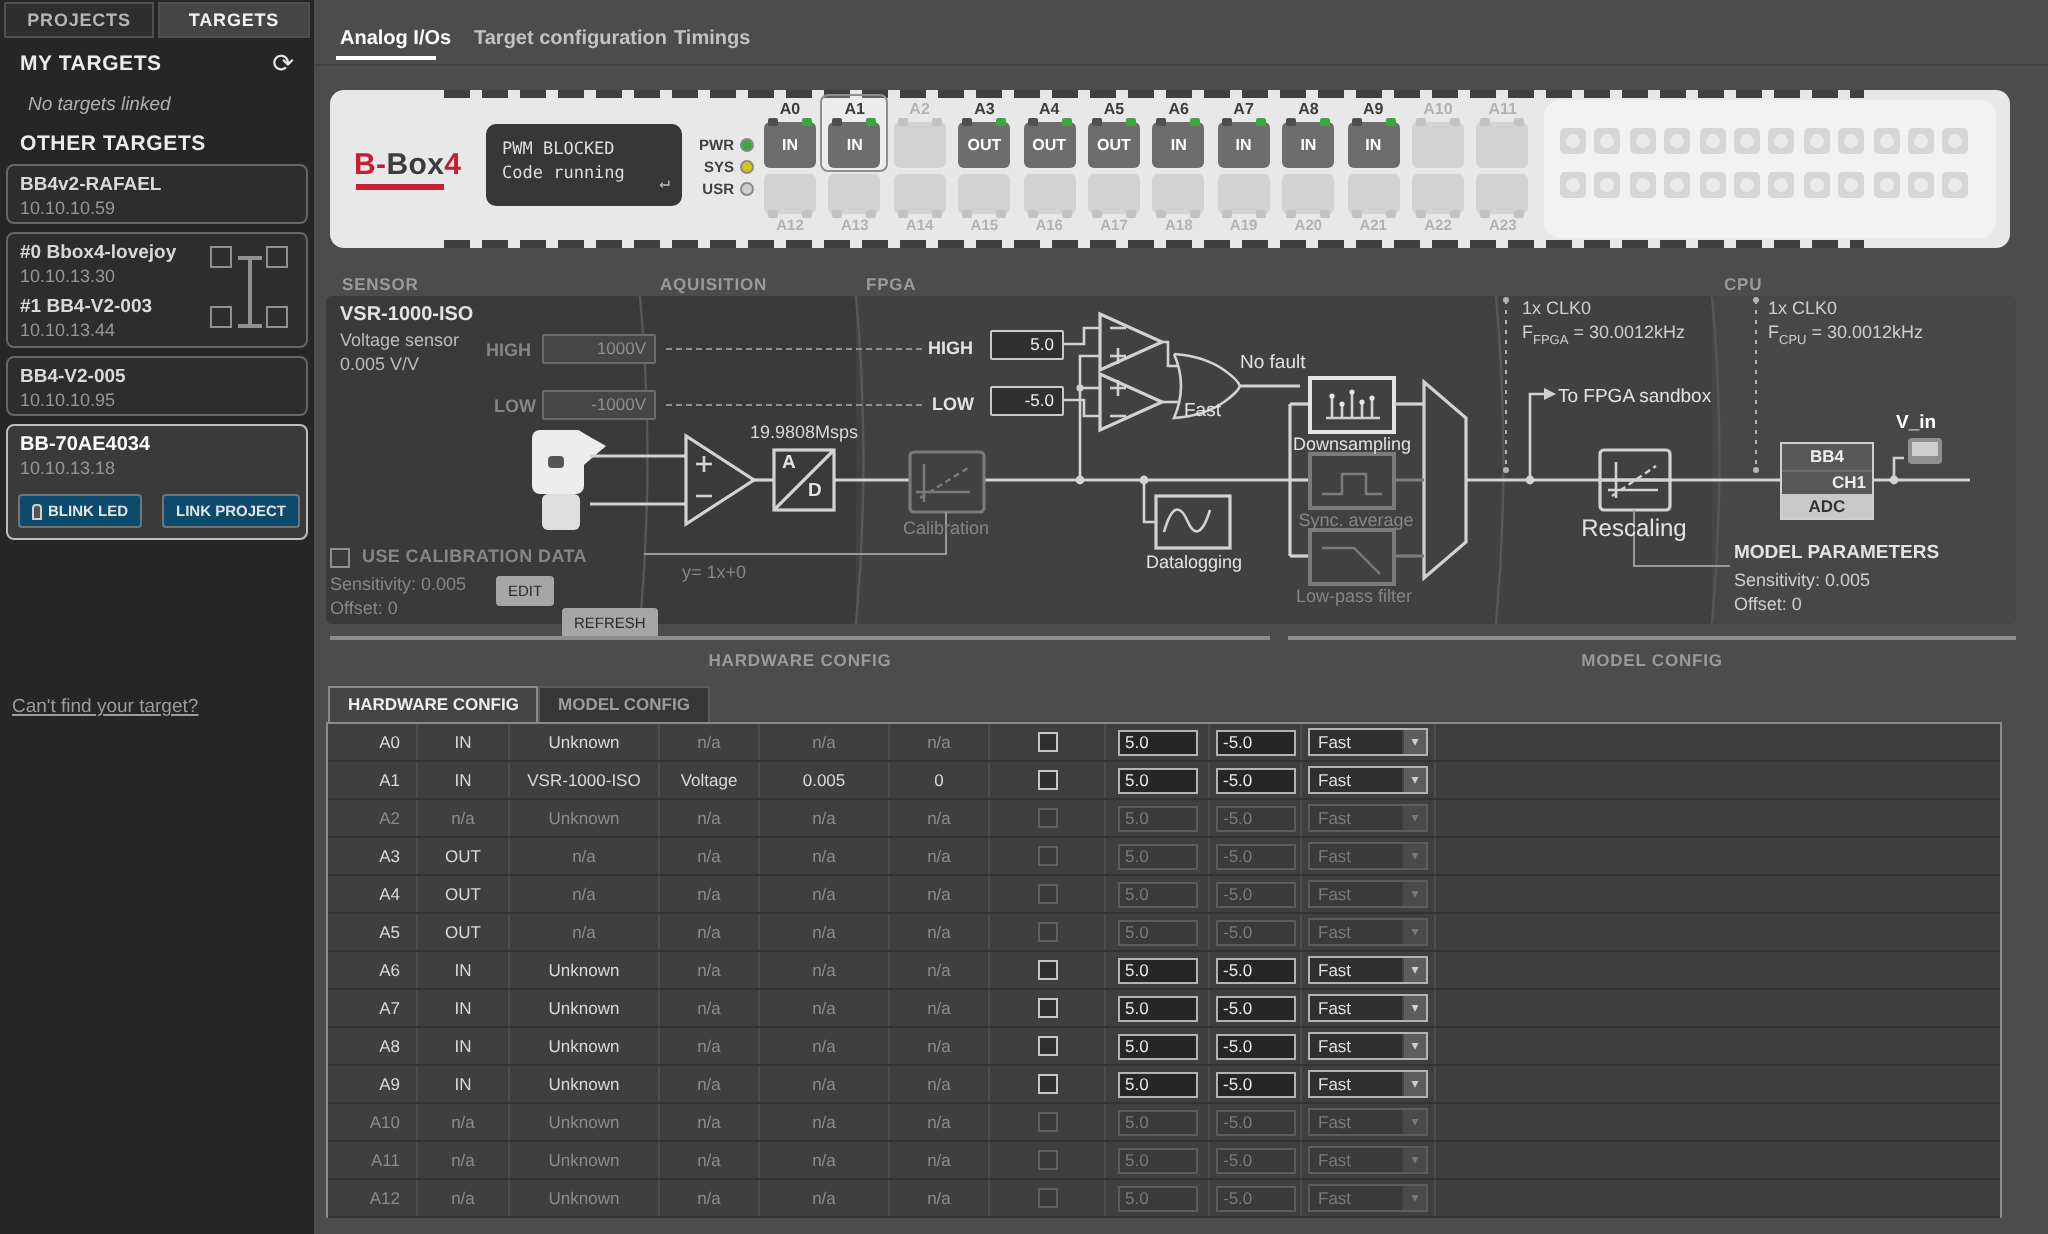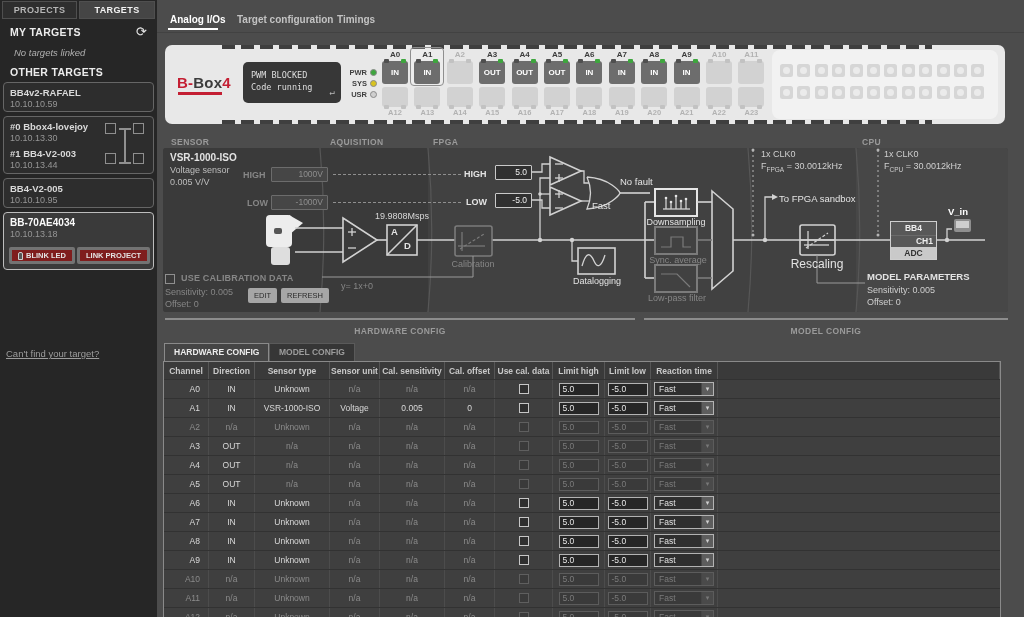--- a/index.html
+++ b/index.html
@@ -16,21 +16,21 @@
   #target-list{position:absolute;left:3px;top:82px;width:151px}
   .card{position:relative;width:151px;background:#2d2d2d;border:1px solid #666;border-radius:4px;margin-bottom:4px;cursor:pointer}
   .card.single{height:30px}.card.group{height:58px}
   .card.selected{height:58px;border-color:#bdbdbd;background:#3a3a3a}
   .card .nm{position:absolute;left:6px;font-size:9.5px;font-weight:bold;color:#d9d9d9;white-space:nowrap}
   .card .ip{position:absolute;left:6px;font-size:9px;color:#969696}
   .card.selected .nm{color:#fafafa;font-size:10px}
   .g-sq{position:absolute;width:11px;height:11px;border:1px solid #8f8f8f;background:#2d2d2d}
   .g-bar{position:absolute;background:#909090}
   .btn-row{position:absolute;left:5px;bottom:5px;width:141px;display:flex;justify-content:space-between}
-  .sb-btn{height:17px;line-height:15px;padding:0 6px;border:3px solid #737373;background:#7f1d1d;color:#e3e3e3;font-size:7.5px;font-weight:bold;border-radius:2px;cursor:pointer;display:flex;align-items:center;gap:3px}
+  .sb-btn{height:17px;line-height:15px;padding:0 6px;border:1px solid #737373;background:#0c4a6e;color:#e3e3e3;font-size:7.5px;font-weight:bold;border-radius:2px;cursor:pointer;display:flex;align-items:center;gap:3px}
   .led-glyph{display:inline-block;width:5px;height:8px;border:1px solid #cfcfcf;border-radius:2px 2px 0 0;background:#555}
   #find-link{position:absolute;left:6px;top:348px;font-size:9.5px;color:#9c9c9c;text-decoration:underline;cursor:pointer}
   
   .m-tab{position:absolute;top:14px;font-size:10px;font-weight:bold;color:#c3c3c3;cursor:pointer}
   #mt0{left:170px;color:#fff}#mt1{left:237px}#mt2{left:337px}
   #mt0u{position:absolute;left:168px;top:28px;width:50px;height:2px;background:#fff}
   #tabline{position:absolute;left:157px;top:32px;width:867px;height:1px;background:#424242}
   
   #device{position:absolute;left:165px;top:45px;width:840px;height:79px;background:#e8e8e8;border-radius:7px}
   .vent{position:absolute;left:57px;width:710px;height:4px;background:repeating-linear-gradient(90deg,#3f3f3f 0 13px,rgba(0,0,0,0) 13px 19px)}
@@ -438,21 +438,21 @@
   <div class="dg lit ctr" style="left:562px;top:276px;width:70px">Datalogging</div>
   <div class="dg lit ctr" style="left:636px;top:217px;width:80px">Downsampling</div>
   <div class="dg dim ctr" style="left:638px;top:255px;width:80px">Sync. average</div>
   <div class="dg dim ctr" style="left:634px;top:293px;width:86px">Low-pass filter</div>
   <div class="dg dim" style="left:341px;top:281px">y= 1x+0</div>
   <div id="cal-cb"></div>
   <div class="dg dim b" style="left:181px;top:273px;letter-spacing:.2px">USE CALIBRATION DATA</div>
   <div class="dg dim" style="left:165px;top:287px">Sensitivity: 0.005</div>
   <div class="dg dim" style="left:165px;top:299px">Offset: 0</div>
   <div class="mini-btn" style="left:248px;top:288px">EDIT</div>
-  <div class="mini-btn" style="left:281px;top:288px">REFRESH</div>
+  <div class="mini-btn" style="left:281px;top:304px">REFRESH</div>
   <div class="dg" style="left:761px;top:149px;color:#cfcfcf">1x CLK0</div>
   <div class="dg" style="left:761px;top:161px;color:#cfcfcf"><span>F</span><sub style="font-size:6.5px">FPGA</sub><span> = 30.0012kHz</span></div>
   <div class="dg lit" style="left:779px;top:193px;font-size:9.5px">To FPGA sandbox</div>
   <div class="dg lit ctr" style="left:782px;top:257px;width:70px;font-size:12px">Rescaling</div>
   <div class="dg" style="left:884px;top:149px;color:#cfcfcf">1x CLK0</div>
   <div class="dg" style="left:884px;top:161px;color:#cfcfcf"><span>F</span><sub style="font-size:6.5px">CPU</sub><span> = 30.0012kHz</span></div>
   <div id="bb4">
     <div class="bb4-top">BB4</div>
     <div class="bb4-mid">CH1</div>
     <div class="bb4-adc">ADC</div>
@@ -461,33 +461,20 @@
   <div id="vin-icon"></div>
   <div class="dg lit b" style="left:867px;top:271px;font-size:9.5px">MODEL PARAMETERS</div>
   <div class="dg" style="left:867px;top:285px;color:#cfcfcf">Sensitivity: 0.005</div>
   <div class="dg" style="left:867px;top:297px;color:#cfcfcf">Offset: 0</div>
   <div class="brace" style="left:165px;top:318px;width:470px"><span>HARDWARE CONFIG</span></div>
   <div class="brace" style="left:644px;top:318px;width:364px"><span>MODEL CONFIG</span></div>
 
   <div class="tt" id="tt0">HARDWARE CONFIG</div>
   <div class="tt" id="tt1">MODEL CONFIG</div>
   <div id="grid">
-      <div class="tr head">
-        <div class="td">Channel</div>
-        <div class="td">Direction</div>
-        <div class="td">Sensor type</div>
-        <div class="td">Sensor unit</div>
-        <div class="td">Cal. sensitivity</div>
-        <div class="td">Cal. offset</div>
-        <div class="td">Use cal. data</div>
-        <div class="td">Limit high</div>
-        <div class="td">Limit low</div>
-        <div class="td">Reaction time</div>
-        <div class="td fill"></div>
-      </div>
       <div class="tr in">
         <div class="td ch">
           <span class="lit">A0</span>
         </div>
         <div class="td">
           <span class="lit">IN</span>
         </div>
         <div class="td">
           <span class="lit">Unknown</span>
         </div>

